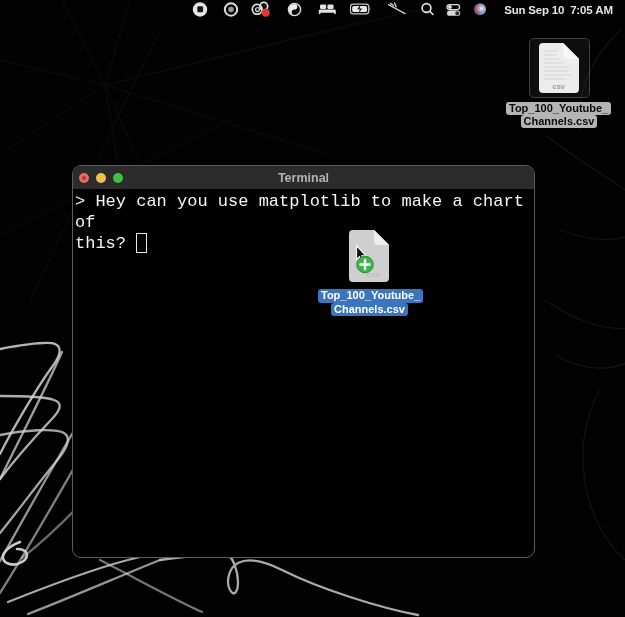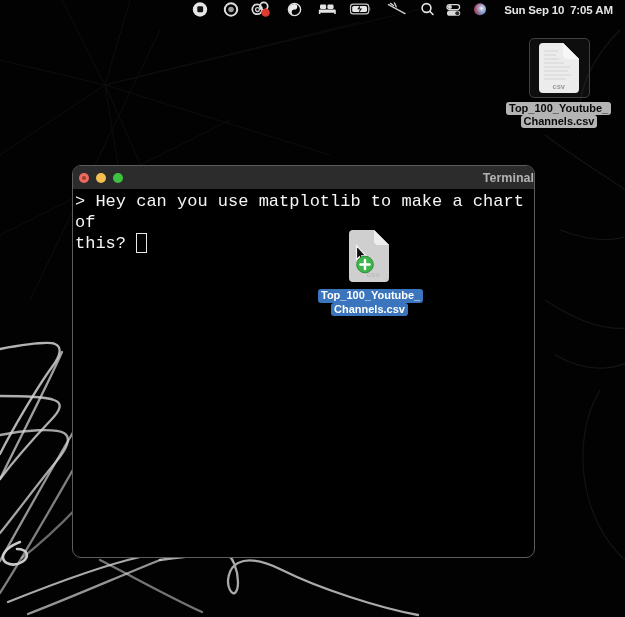--- a/index.html
+++ b/index.html
@@ -23,21 +23,21 @@
   #dlab1 { left:506px; top:101.5px; }
   #dlab2 { left:520.5px; top:115px; }
 
   
   #term { position:absolute; left:72px; top:165px; width:463px; height:393px;
     background:#000; border:1px solid #5c5c5c; border-radius:9px;
     overflow:hidden; }
   #titlebar { position:absolute; left:0; top:0; width:100%; height:24px;
     background:#2c2c2c; border-bottom:1px solid #000; }
   #titletext { position:absolute; left:0; top:0; width:100%; height:24px;
-    text-align:right; color:#b2b2b2; font-size:12.5px; font-weight:700;
+    text-align:center; color:#b2b2b2; font-size:12.5px; font-weight:700;
     line-height:24px; }
   .tl { position:absolute; top:6.5px; width:10.5px; height:10.5px; border-radius:50%; }
   #tl-r { left:5.5px; background:#ed6a5e; }
   #tl-r::after { content:""; position:absolute; left:3.2px; top:3.2px; width:4px;
     height:4px; border-radius:50%; background:#9e3c35; }
   #tl-y { left:22.5px; background:#f5bf4f; }
   #tl-g { left:39.5px; background:#3cc23f; }
 
   #termtext { position:absolute; left:2px; top:25px; width:458px;
     color:#f5f5f5; font-family:"Liberation Mono", monospace;

